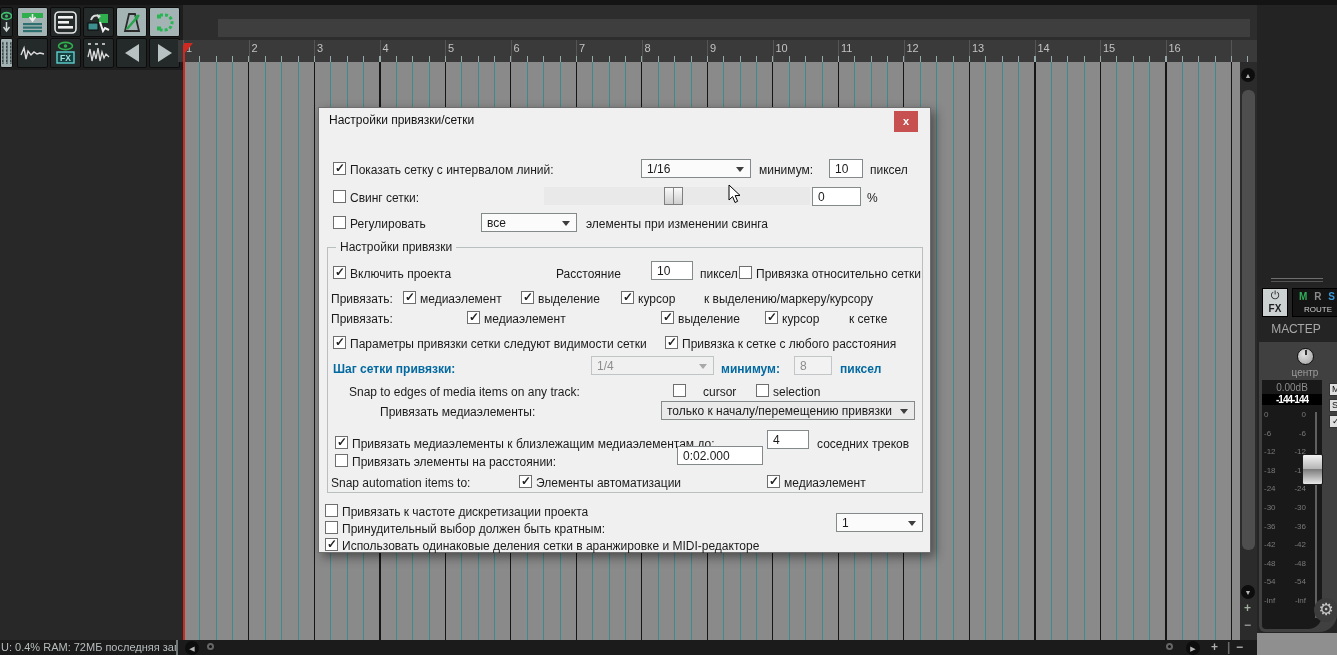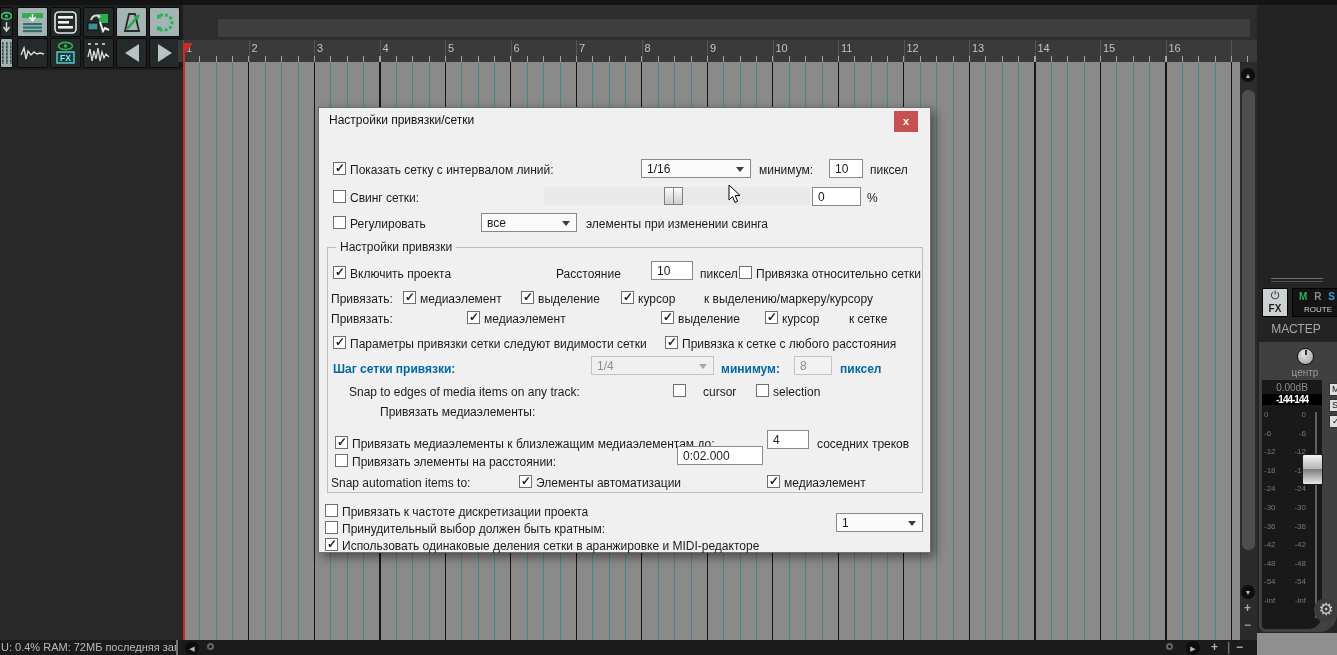--- a/index.html
+++ b/index.html
@@ -426,20 +426,21 @@
     <div class="inp dis" style="left:475px;top:248px;width:38px;">8</div>
     <span class="lbl dis" style="left:521px;top:254px;">пиксел</span>
 
     <span class="lbl" style="left:30px;top:277px;">Snap to edges of media items on any track:</span>
     <span class="cb" style="left:354px;top:276px;"></span>
     <span class="lbl" style="left:384px;top:277px;">cursor</span>
     <span class="cb" style="left:437px;top:276px;"></span>
     <span class="lbl" style="left:454px;top:277px;">selection</span>
 
     <span class="lbl" style="left:18px;top:297px;margin-left:43px;">Привязать медиаэлементы:</span>
+    <div class="dd" style="left:342px;top:293px;width:254px;background:#eaeaea;"><span>только к началу/перемещению привязки</span></div>
 
     <span class="cb checked" style="left:16px;top:328px;"></span>
     <span class="lbl" style="left:33px;top:329px;">Привязать медиаэлементы к близлежащим медиаэлементам до:</span>
     <div class="inp" style="left:448px;top:322px;width:42px;">4</div>
     <span class="lbl" style="left:498px;top:329px;">соседних треков</span>
 
     <span class="cb" style="left:16px;top:346px;"></span>
     <span class="lbl" style="left:33px;top:347px;">Привязать элементы на расстоянии:</span>
     <div class="inp" style="left:358px;top:338px;width:86px;">0:02.000</div>
 

